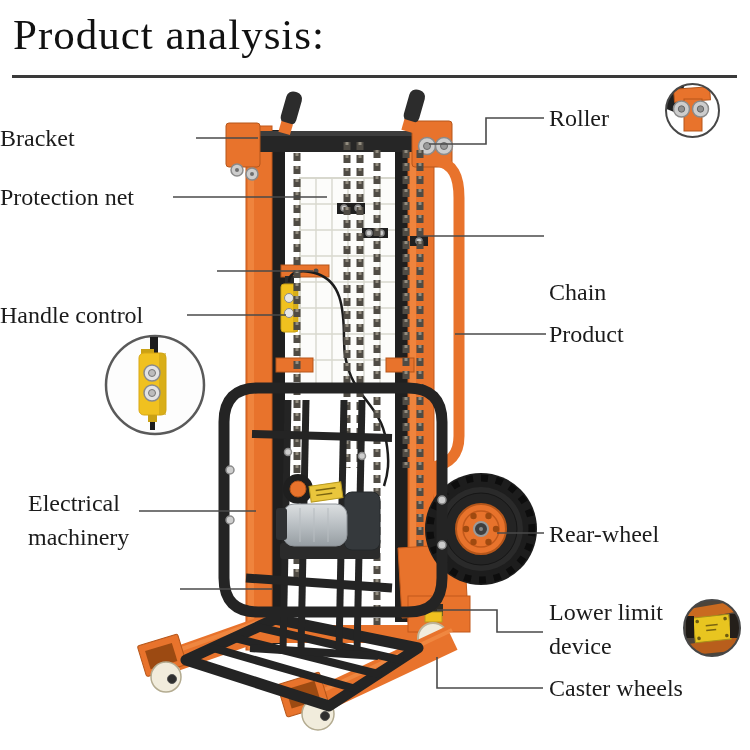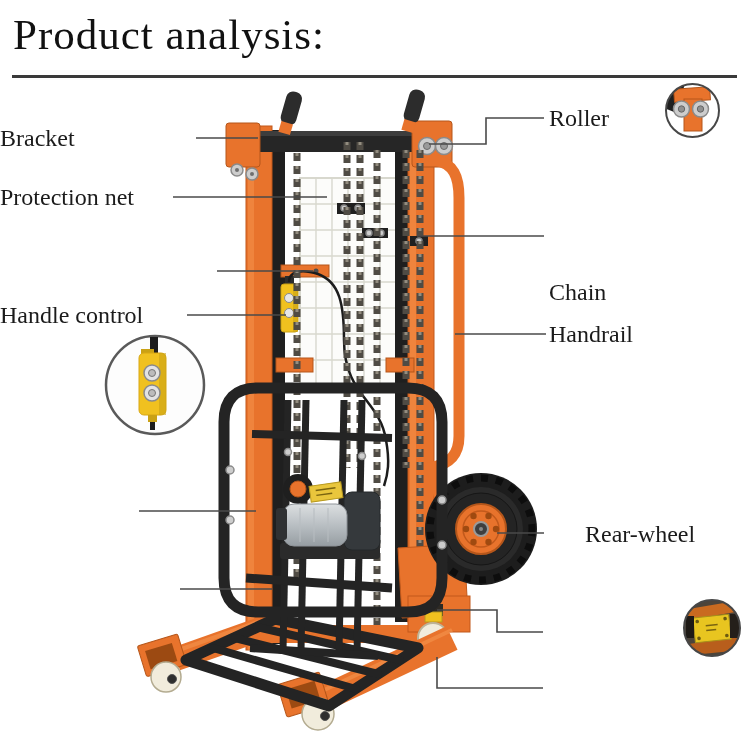--- a/index.html
+++ b/index.html
@@ -248,25 +248,28 @@
       <path d="M546 334 H455"></path>
       <path d="M544 533 H497"></path>
       <path d="M543 632 H497 V610 H437"></path>
       <path d="M543 688 H437 V657"></path>
     </g>
   </svg>
 
   <div class="lbl r" style="width:190px;top:122px;">Bracket</div>
   <div class="lbl r" style="width:167px;top:181px;">Protection net</div>
   <div class="lbl r" style="width:181px;top:299px;">Handle control</div>
+  <div class="lbl wrap" style="left:28px;top:486px;width:120px;">Electrical machinery</div>
 
   <div class="lbl" style="left:549px;top:102px;text-align:right;">Roller</div>
   <div class="lbl" style="left:549px;top:228px;margin-top:48px;">Chain</div>
-  <div class="lbl" style="left:549px;top:318px;">Handrail</div>
-  <div class="lbl" style="left:549px;top:518px;margin-left:36px;">Rear-wheel</div>
+  <div class="lbl" style="left:549px;top:318px;">Product</div>
+  <div class="lbl" style="left:549px;top:518px;">Rear-wheel</div>
+  <div class="lbl wrap" style="left:549px;top:595px;width:170px;">Lower limit device</div>
+  <div class="lbl" style="left:549px;top:672px;">Caster wheels</div>
 
   <div class="inset" style="left:103px;top:333px;">
     <svg width="104" height="104" viewBox="0 0 104 104">
       <circle cx="52" cy="52" r="49" fill="#fdfdfd" stroke="#5a5a5a" stroke-width="2.5"></circle>
       <rect x="47" y="4" width="8" height="16" fill="#1c1c1c"></rect>
       <rect x="38" y="16" width="13" height="7" fill="#caa114"></rect>
       <rect x="36" y="20" width="27" height="62" rx="5" class="f-yl" stroke="#d8a714"></rect>
       <rect x="56" y="20" width="7" height="62" fill="#caa114" opacity="0.6"></rect>
       <circle cx="49" cy="40" r="8" fill="#e3e3e3" stroke="#8a8a8a" stroke-width="1.5"></circle>
       <circle cx="49" cy="40" r="3.5" fill="#bcbcbc" stroke="#777"></circle>

